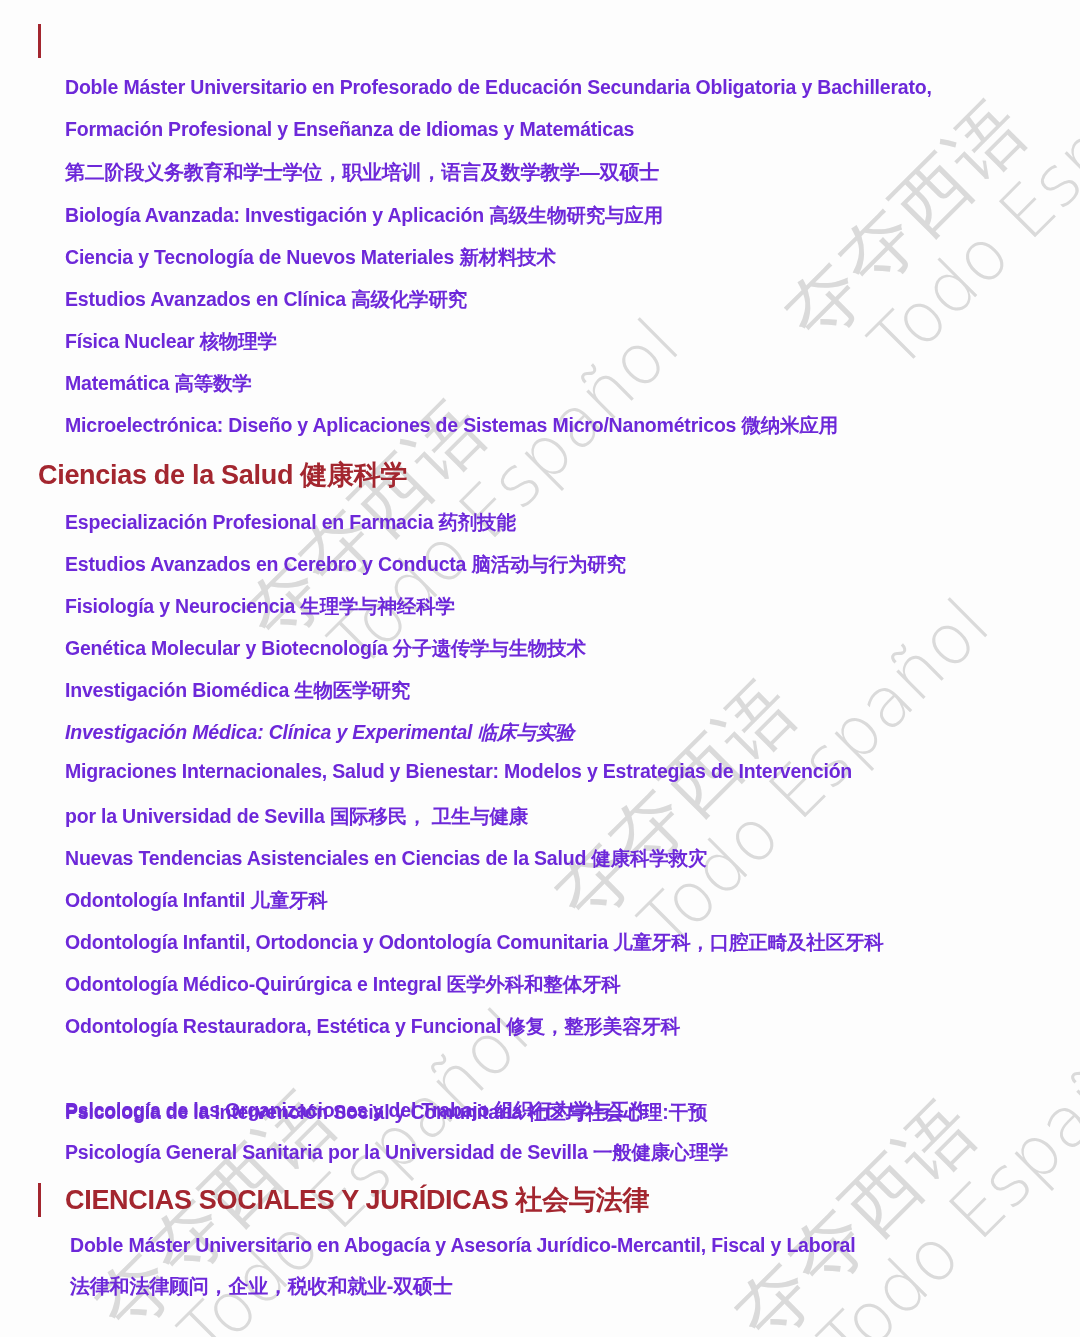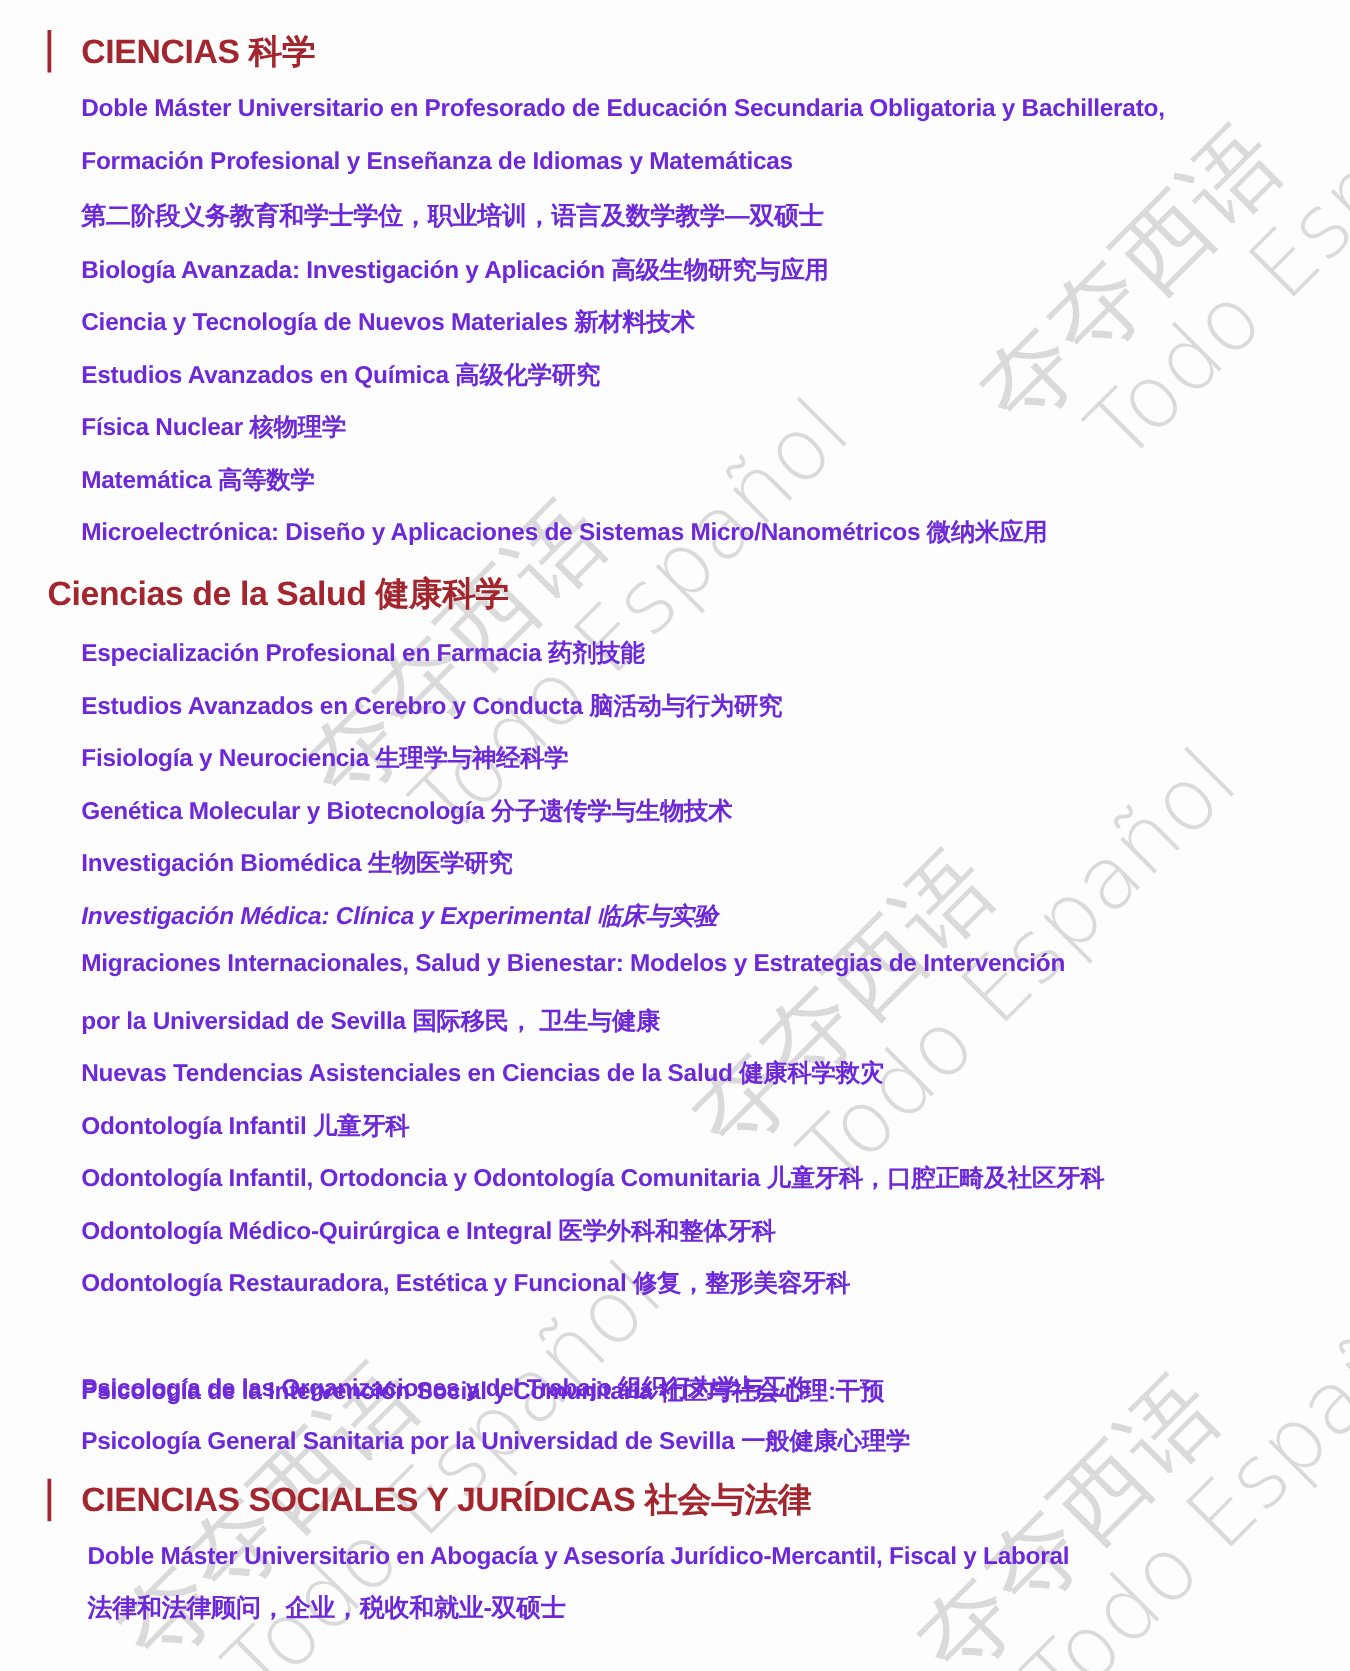--- a/index.html
+++ b/index.html
@@ -97,28 +97,27 @@
   <div class="wm" style="left:720px; top:1300px;">
     <span class="wm-cn">夺夺西语</span>
     <span class="wm-en">Todo Español</span>
   </div>
 </div>
 
 <div class="content">
 
   <div class="section-heading" style="top:23px;">
     <div class="section-bar"></div>
-    <div class="section-title">CIENCIAS 科学</div>
   </div>
   <div class="line" style="top:76px;">Doble Máster Universitario en Profesorado de Educación Secundaria Obligatoria y Bachillerato,</div>
   <div class="line" style="top:118px;">Formación Profesional y Enseñanza de Idiomas y Matemáticas</div>
   <div class="line cn-large" style="top:159px;">第二阶段义务教育和学士学位，职业培训，语言及数学教学—双硕士</div>
   <div class="line" style="top:202px;">Biología Avanzada: Investigación y Aplicación  高级生物研究与应用</div>
   <div class="line" style="top:244px;">Ciencia y Tecnología de Nuevos Materiales 新材料技术</div>
-  <div class="line" style="top:286px;">Estudios Avanzados en Química 高级化学研究</div>
+  <div class="line" style="top:286px;">Estudios Avanzados en Clínica 高级化学研究</div>
   <div class="line" style="top:328px;">Física Nuclear 核物理学</div>
   <div class="line" style="top:370px;">Matemática 高等数学</div>
   <div class="line" style="top:412px;">Microelectrónica: Diseño y Aplicaciones de Sistemas Micro/Nanométricos 微纳米应用</div>
 
   <div class="section-heading" style="top:457px;flex-direction:column;">
     <div class="section-bar"></div>
     <div class="section-title">Ciencias de la Salud 健康科学</div>
   </div>
   <div class="line" style="top:509px;">Especialización Profesional en Farmacia 药剂技能</div>
   <div class="line" style="top:551px;">Estudios Avanzados en Cerebro y Conducta 脑活动与行为研究</div>

